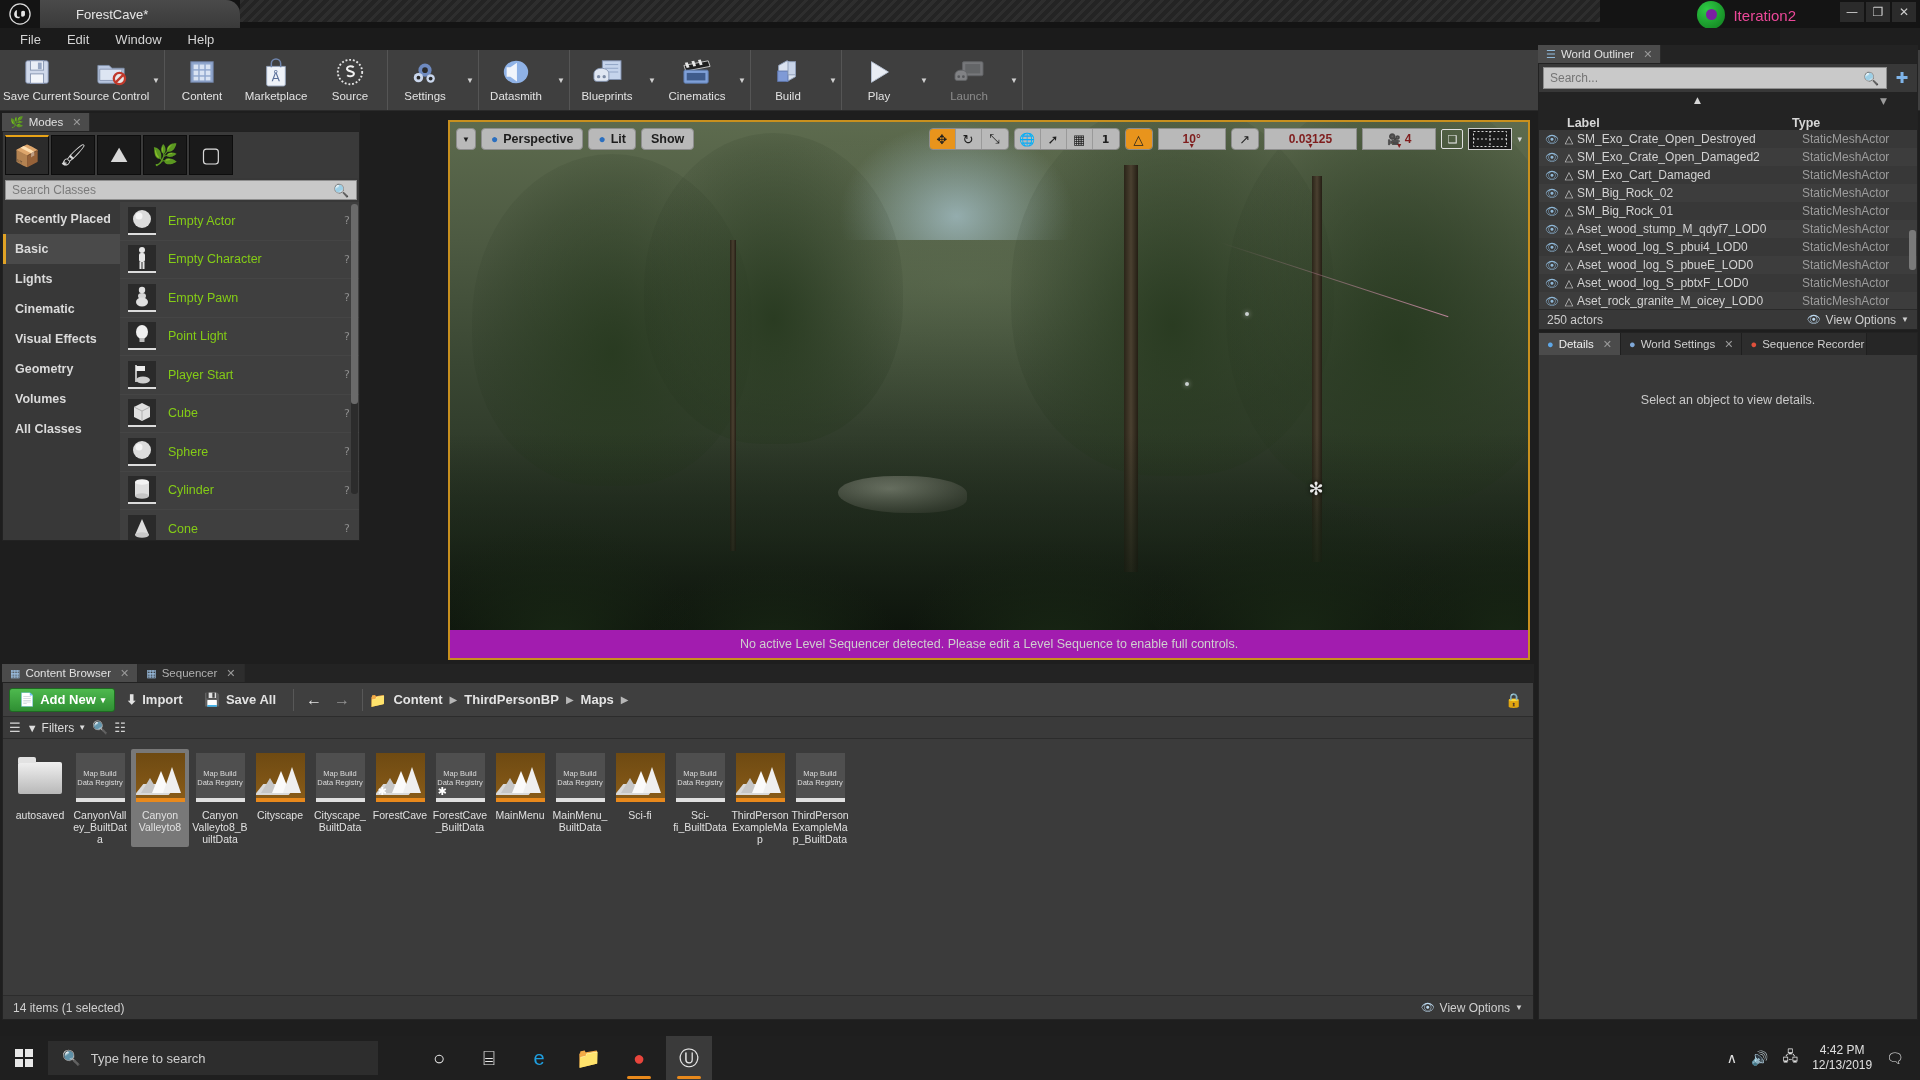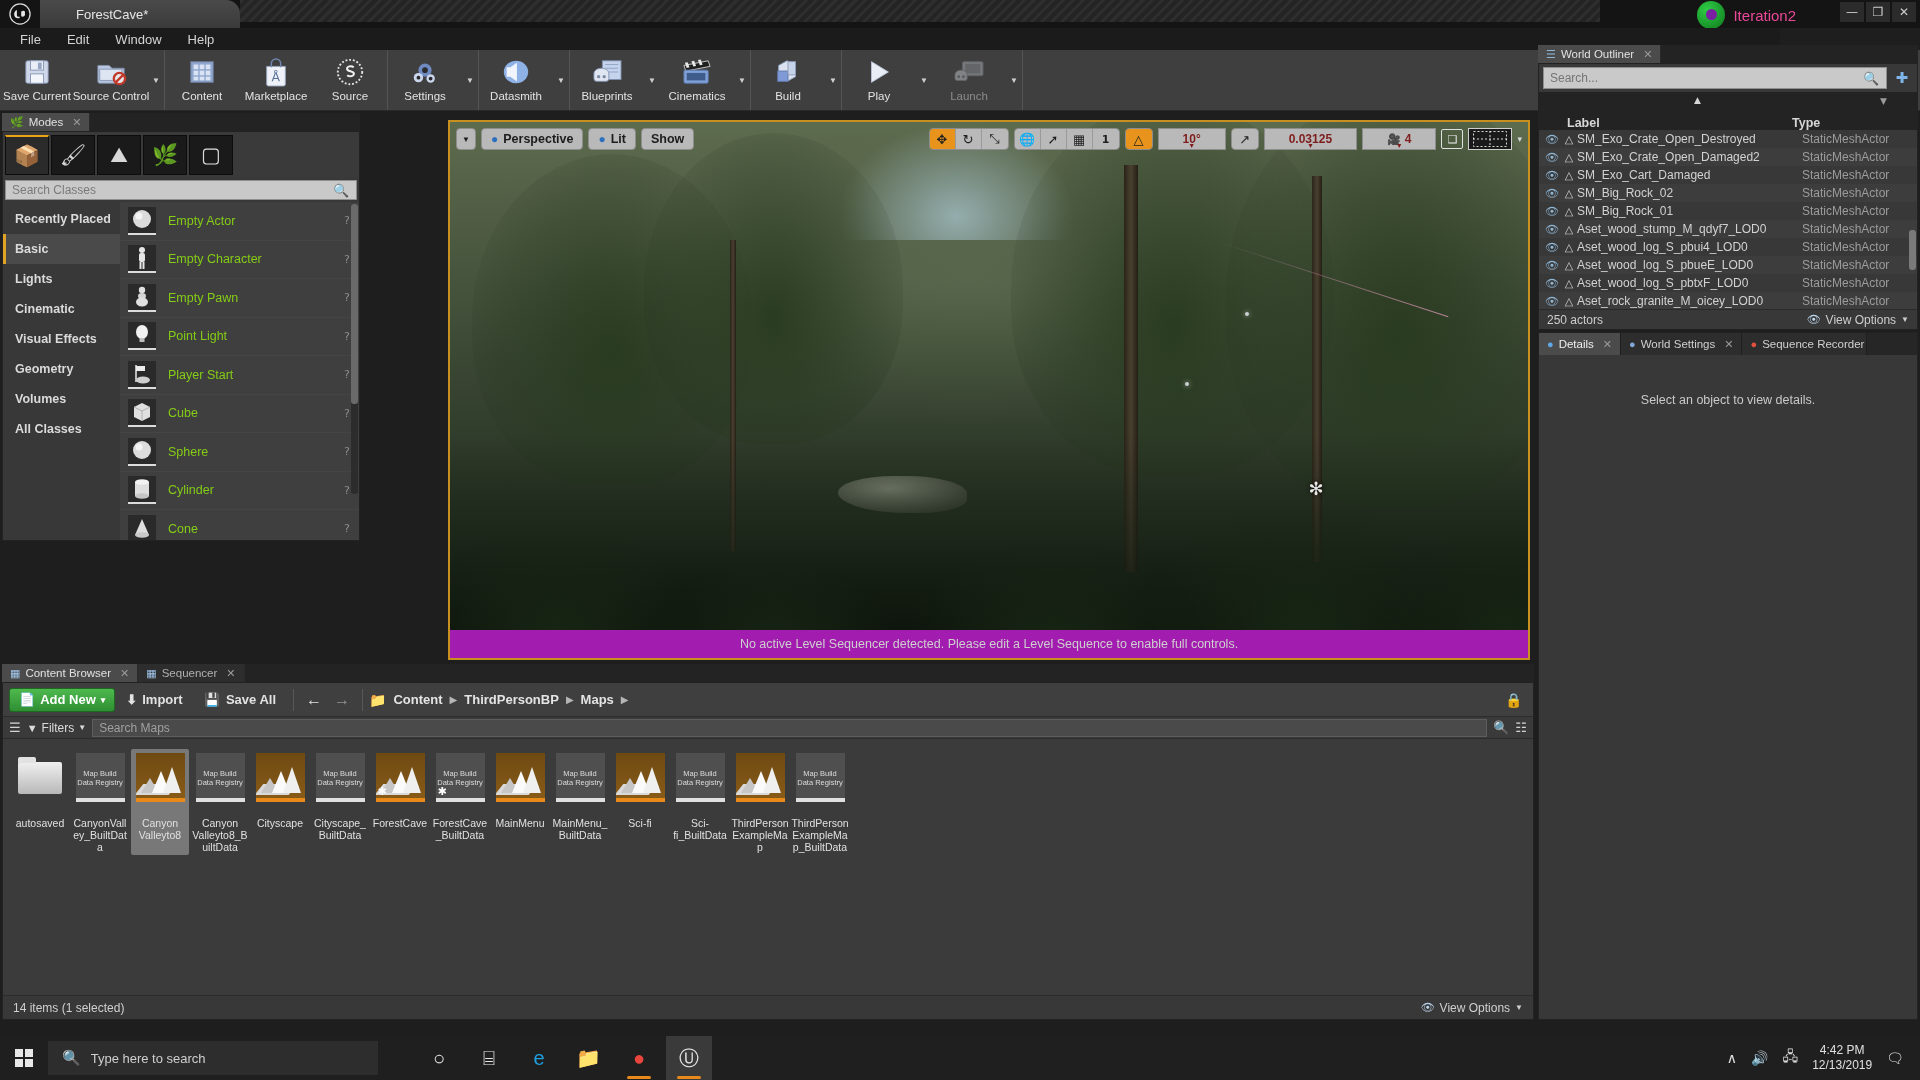--- a/index.html
+++ b/index.html
@@ -393,21 +393,21 @@
   }
   .folder-ic {
     width:44px;height:32px; background: linear-gradient(180deg,#f0f0f0,#b8b8b8);
     border-radius:2px; position:relative;
   }
   .folder-ic::before{
     content:""; position:absolute; left:0; top:-5px; width:18px; height:6px;
     background:#e2e2e2; border-radius:2px 2px 0 0;
   }
   .asset-name {
-    margin-top:15px; font-size:10.5px; color:#e0e0e0; text-align:center;
+    margin-top:7px; font-size:10.5px; color:#e0e0e0; text-align:center;
     line-height:12px; width:58px; word-break:break-word;
   }
   .cb-foot {
     height:24px; display:flex; align-items:center; justify-content:space-between;
     padding:0 10px; font-size:12px; color:#d0d0d0; border-top:1px solid #2c2c2c;
     background:#383838;
   }
 
   
   .taskbar {
@@ -1027,23 +1027,20 @@
         </div>
       <div class="cb-lock">🔒</div>
     </div>
     <div class="cb-filterbar">
       <span style="font-size:13px;color:#d4d4d4;">☰</span>
       <span class="filters-btn">
         <span style="font-size:11px;">▼</span>
         <span>Filters</span>
         <span style="font-size:8px;">▼</span>
       </span>
-      <div class="cb-search">
-        <span>Search Maps</span>
-      </div>
       <span style="font-size:13px;color:#d4d4d4;">🔍</span>
       <span style="font-size:13px;color:#d4d4d4;">☷</span>
     </div>
     <div class="cb-grid" id="cbgrid">
         <div class="asset">
           <div class="asset-thumb" style="background:transparent;">
             <div class="folder-ic"></div>
           </div>
           <div class="asset-name">autosaved</div>
         </div>

